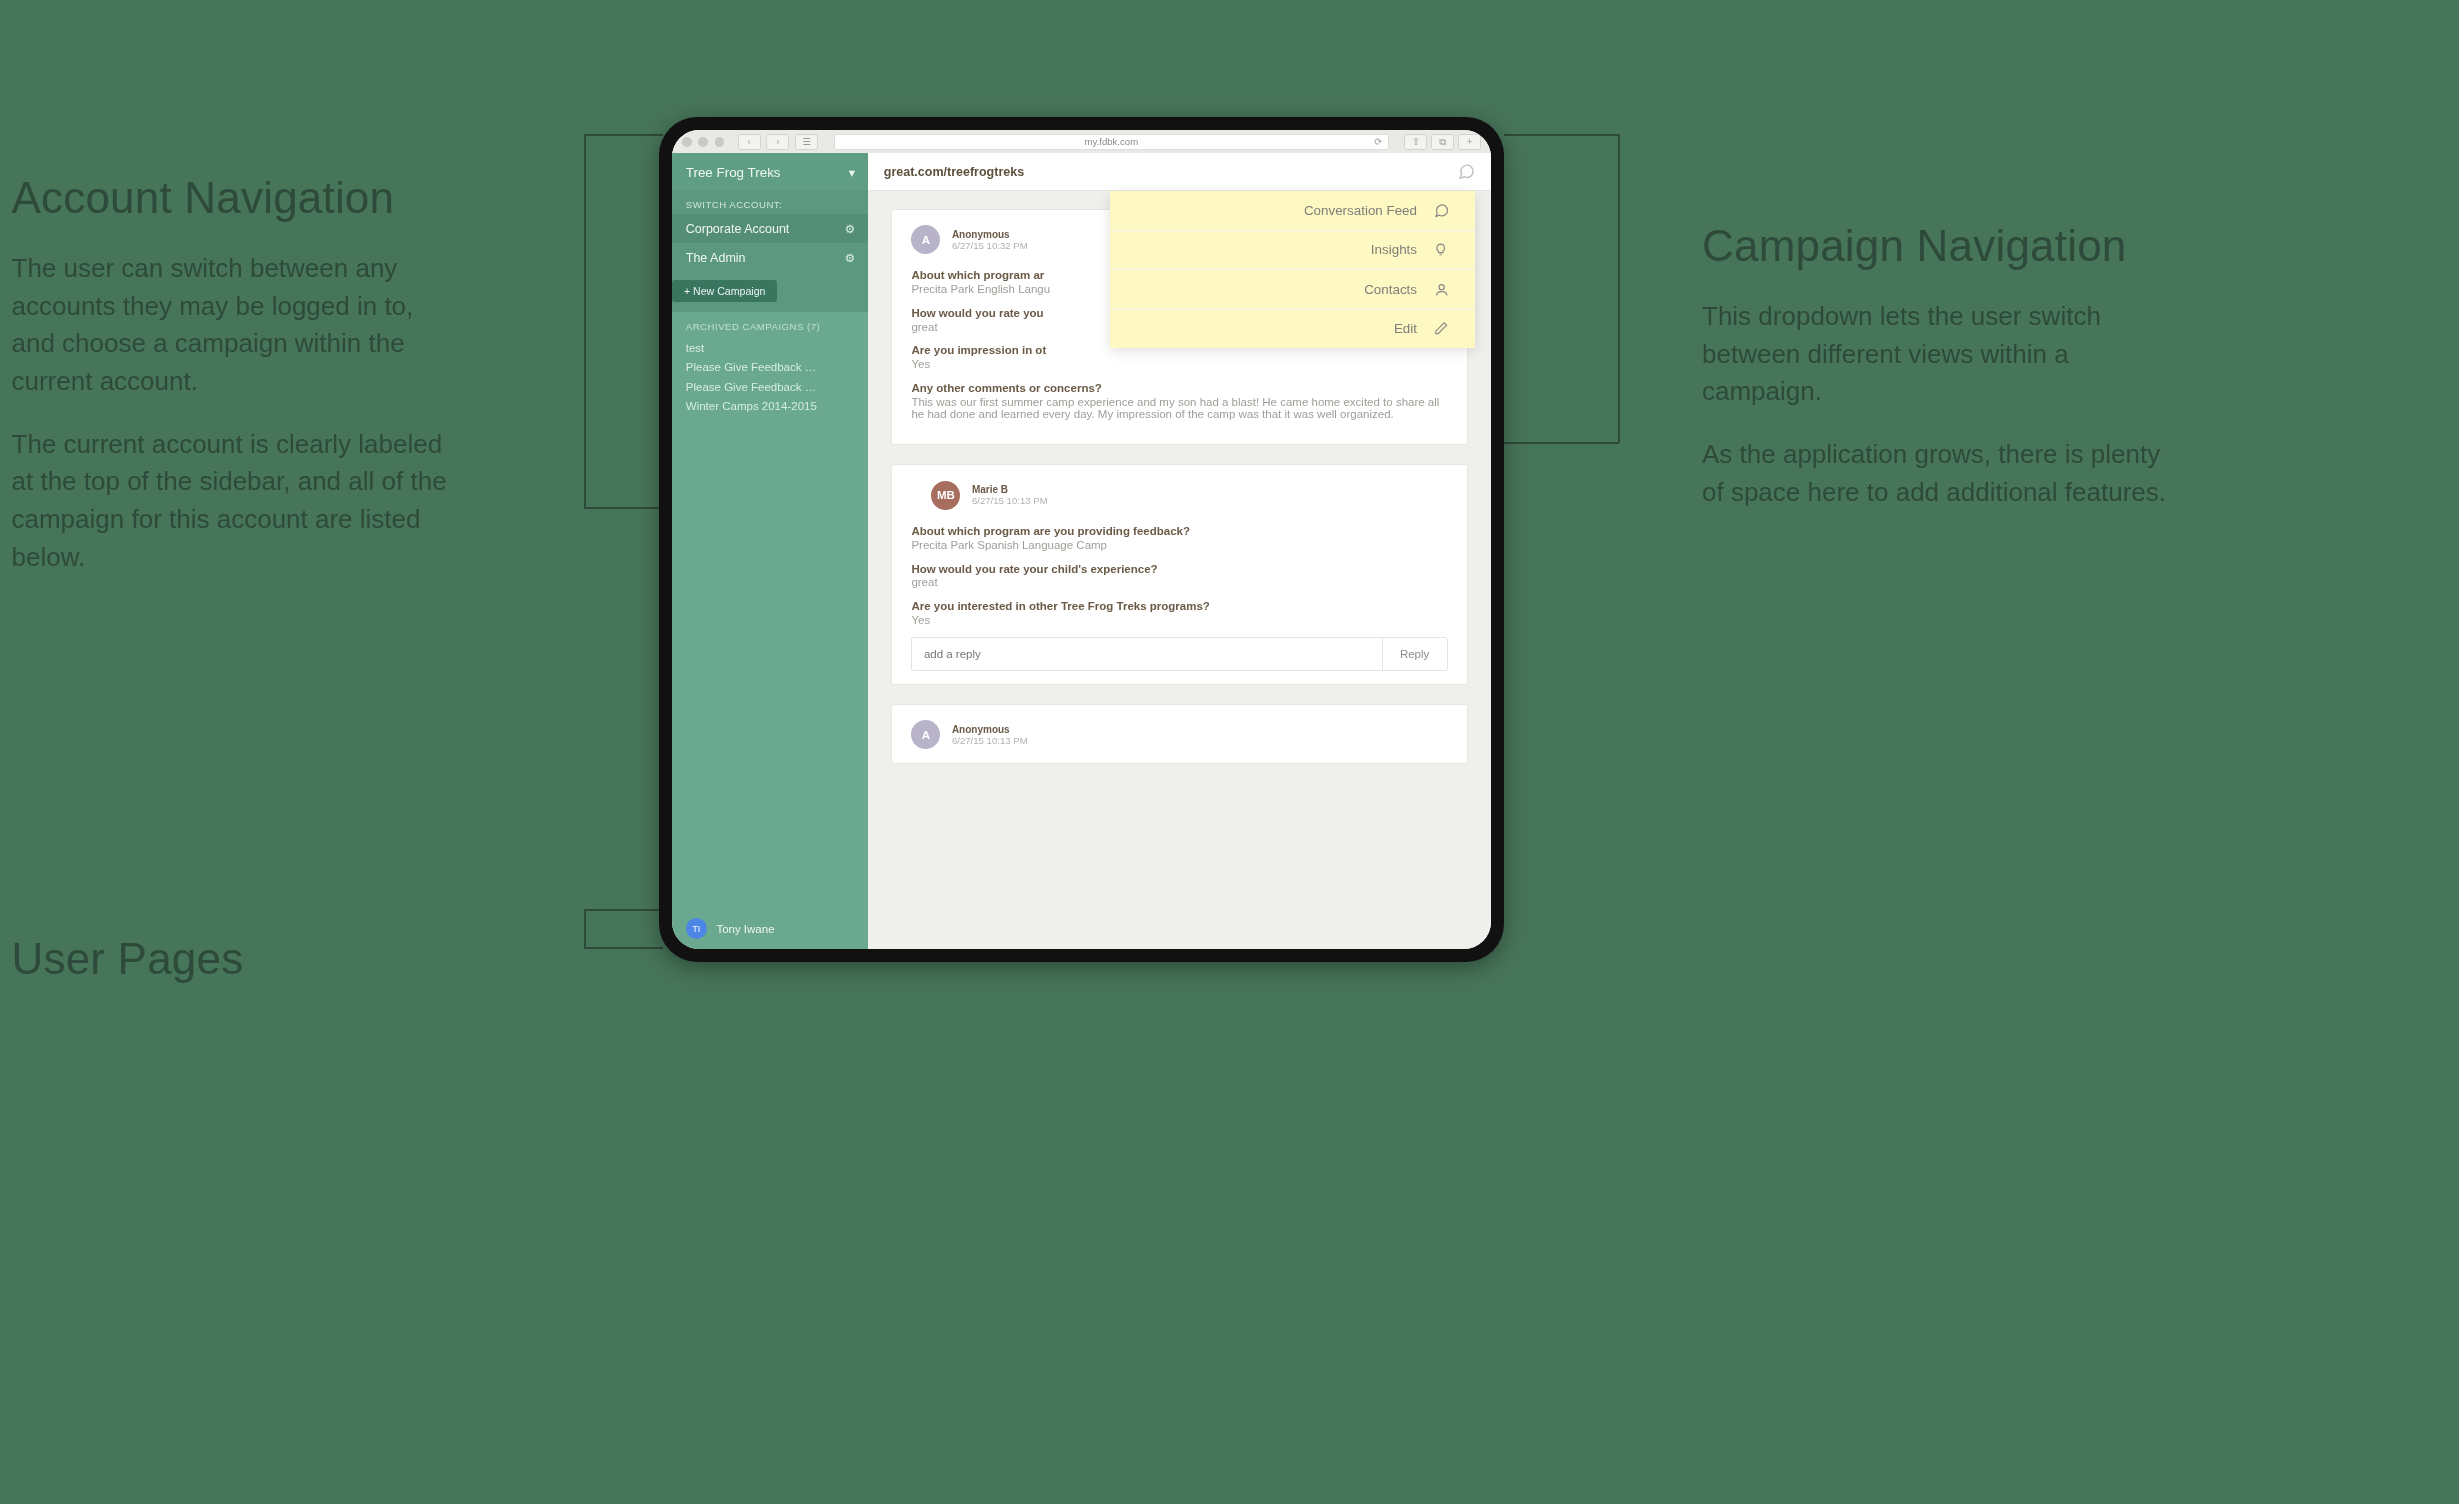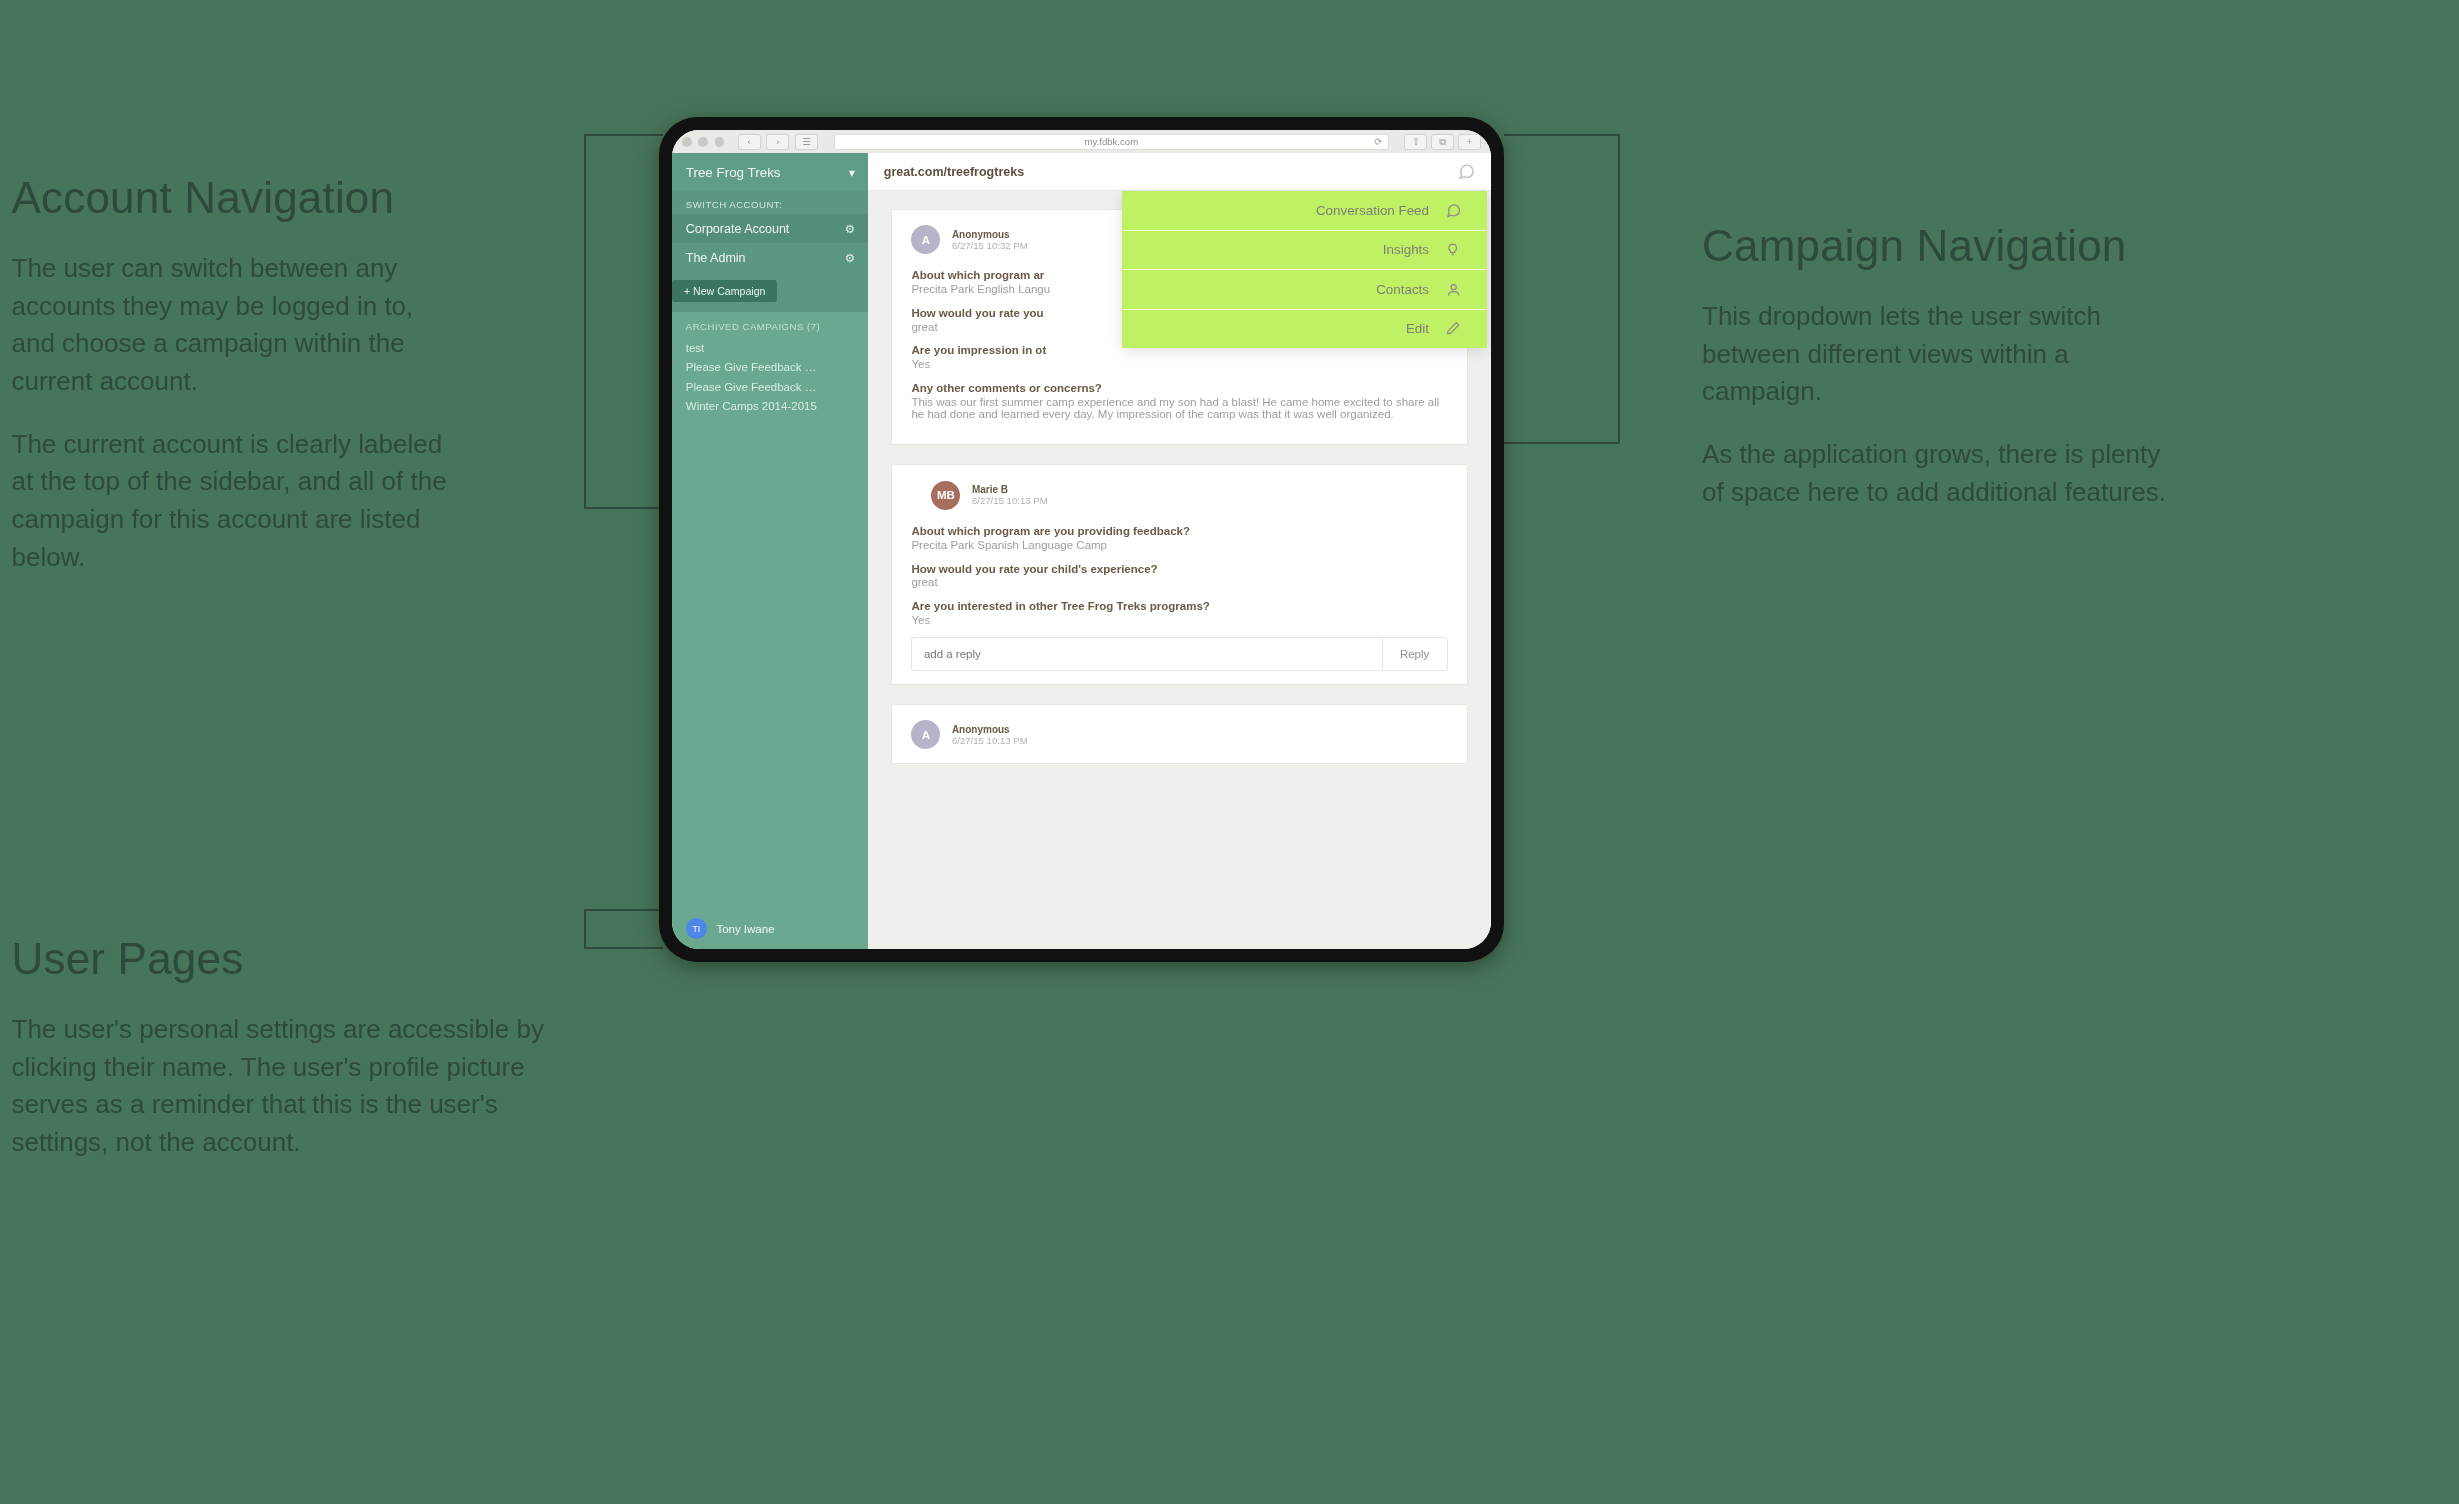--- a/index.html
+++ b/index.html
@@ -138,22 +138,22 @@
   }
   .topbar {
     height: 38px; background:#fff; border-bottom:1px solid #e6e6e2;
     display:flex; align-items:center; padding:0 15.4px; font-size:12.5px; color:#5d513d;
     font-weight:600;
   }
   .topbar .spacer { flex:1; }
   .topbar .bubble { width:17.3px; height:17.3px; color:#bfbfbb; }
 
   .dropdown {
-    position:absolute; right:4px; top:38px; width:365px;
-    background:#bef264; box-shadow:0 3.8px 13.4px rgba(0,0,0,.12);
+    position:absolute; right:16px; top:38px; width:365px;
+    background:#fef9c3; box-shadow:0 3.8px 13.4px rgba(0,0,0,.12);
     z-index:5;
   }
   .dd-row {
     display:flex; align-items:center; justify-content:flex-end; gap:17.3px;
     padding: 11.5px 23px; font-size:13.4px; color:#7e7e79;
   }
   .dd-row:not(:last-child){ border-bottom:1px solid #f0f0ed; }
   .dd-row .ico { width:17.3px; text-align:center; color:#8c8c87; }
 
   .feed { padding: 17.3px 23px; overflow:hidden; flex:1; }
@@ -192,21 +192,20 @@
 <body>
 
 <div class="callout" style="left:11.5px; top:173px; width:442px;">
   <h2>Account Navigation</h2>
   <p>The user can switch between any accounts they may be logged in to, and choose a campaign within the current account.</p>
   <p>The current account is clearly labeled at the top of the sidebar, and all of the campaign for this account are listed below.</p>
 </div>
 
 <div class="callout" style="left:11.5px; top:934px; width:538px;">
   <h2>User Pages</h2>
-  <p style="max-width:538px;">The user's personal settings are accessible by clicking their name. The user's profile picture serves as a reminder that this is the user's settings, not the account.</p>
 </div>
 
 <div class="callout" style="left:1702px; top:221px; width:480px;">
   <h2>Campaign Navigation</h2>
   <p>This dropdown lets the user switch between different views within a campaign.</p>
   <p>As the application grows, there is plenty of space here to add additional features.</p>
 </div>
 
 <div class="anno-line" style="left:584px; top:134px; width:79px; height:1.9px;"></div>
 <div class="anno-line" style="left:584px; top:134px; width:1.9px; height:375px;"></div>

